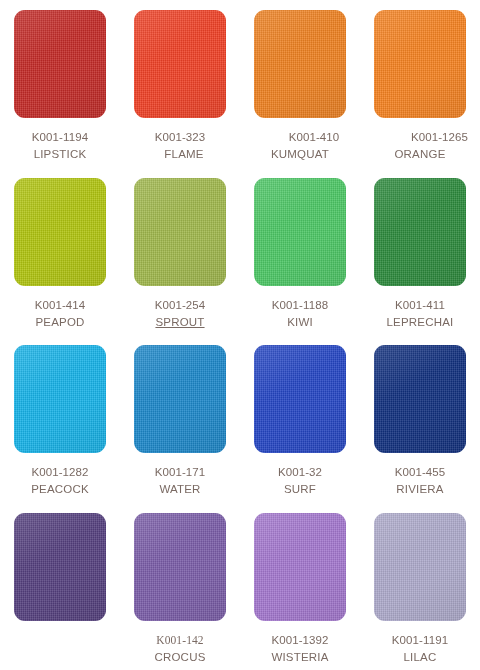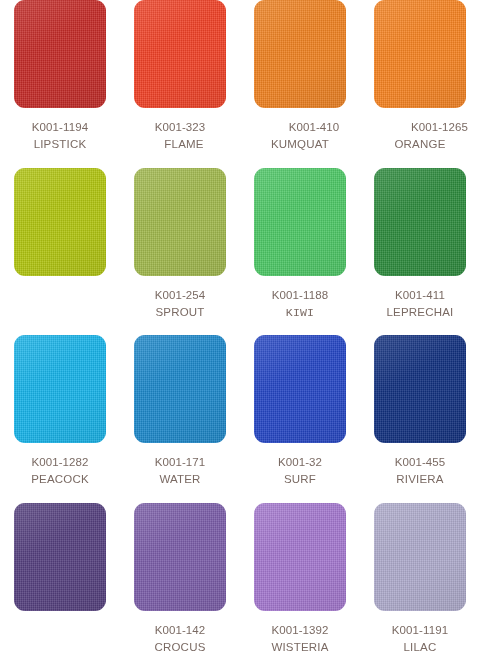--- a/index.html
+++ b/index.html
@@ -22,20 +22,21 @@
     grid-template-columns: repeat(4, 120px);
     grid-template-rows: repeat(4, 167.5px);
     box-sizing: border-box;
   }
 
   .swatch-cell {
     position: relative;
     display: flex;
     flex-direction: column;
     align-items: center;
+    padding-top: 10px;
     box-sizing: border-box;
   }
 
   
   .chip {
     width: 92px;
     height: 108px;
     border-radius: 11px;
     position: relative;
     overflow: hidden;
@@ -127,33 +128,37 @@
     </div>
     <div class="swatch-cell clip-right">
       <div class="chip" style="background-color: rgb(245, 130, 32);"></div>
       <div class="labels">
         <div class="code" style="color: rgb(122, 106, 99); margin-left: 39px;">K001-1265</div>
         <div class="name" style="color: rgb(122, 106, 99);">ORANGE</div>
       </div>
     </div>
     <div class="swatch-cell">
       <div class="chip" style="background-color: rgb(176, 196, 15);"></div>
+      <div class="labels">
+        <div class="code" style="color: rgb(122, 106, 99);">K001-414</div>
+        <div class="name" style="color: rgb(122, 106, 99);">PEAPOD</div>
+      </div>
     </div>
     <div class="swatch-cell">
       <div class="chip" style="background-color: rgb(160, 184, 76);"></div>
       <div class="labels">
         <div class="code" style="color: rgb(122, 106, 99);">K001-254</div>
-        <div class="name" style="color: rgb(122, 106, 99);">SPROUT</div>
+        <div class="name" style="color: rgb(122, 106, 99); text-decoration: underline;">SPROUT</div>
       </div>
     </div>
     <div class="swatch-cell">
       <div class="chip" style="background-color: rgb(76, 199, 101);"></div>
       <div class="labels">
         <div class="code" style="color: rgb(122, 106, 99);">K001-1188</div>
-        <div class="name" style="color: rgb(122, 106, 99); font-family: Liberation Mono, monospace;">KIWI</div>
+        <div class="name" style="color: rgb(122, 106, 99);">KIWI</div>
       </div>
     </div>
     <div class="swatch-cell clip-right">
       <div class="chip" style="background-color: rgb(44, 138, 60);"></div>
       <div class="labels">
         <div class="code" style="color: rgb(122, 106, 99);">K001-411</div>
         <div class="name" style="color: rgb(122, 106, 99);">LEPRECHAI</div>
       </div>
     </div>
     <div class="swatch-cell">
@@ -183,21 +188,21 @@
         <div class="code" style="color: rgb(122, 106, 99);">K001-455</div>
         <div class="name" style="color: rgb(122, 106, 99);">RIVIERA</div>
       </div>
     </div>
     <div class="swatch-cell">
       <div class="chip" style="background-color: rgb(85, 64, 126);"></div>
     </div>
     <div class="swatch-cell">
       <div class="chip" style="background-color: rgb(122, 93, 168);"></div>
       <div class="labels">
-        <div class="code" style="color: rgb(122, 106, 99);">K001-142</div>
+        <div class="code" style="color: rgb(122, 106, 99); font-family: Liberation Serif, serif;">K001-142</div>
         <div class="name" style="color: rgb(122, 106, 99);">CROCUS</div>
       </div>
     </div>
     <div class="swatch-cell">
       <div class="chip" style="background-color: rgb(163, 119, 206);"></div>
       <div class="labels">
         <div class="code" style="color: rgb(122, 106, 99);">K001-1392</div>
         <div class="name" style="color: rgb(122, 106, 99);">WISTERIA</div>
       </div>
     </div>

